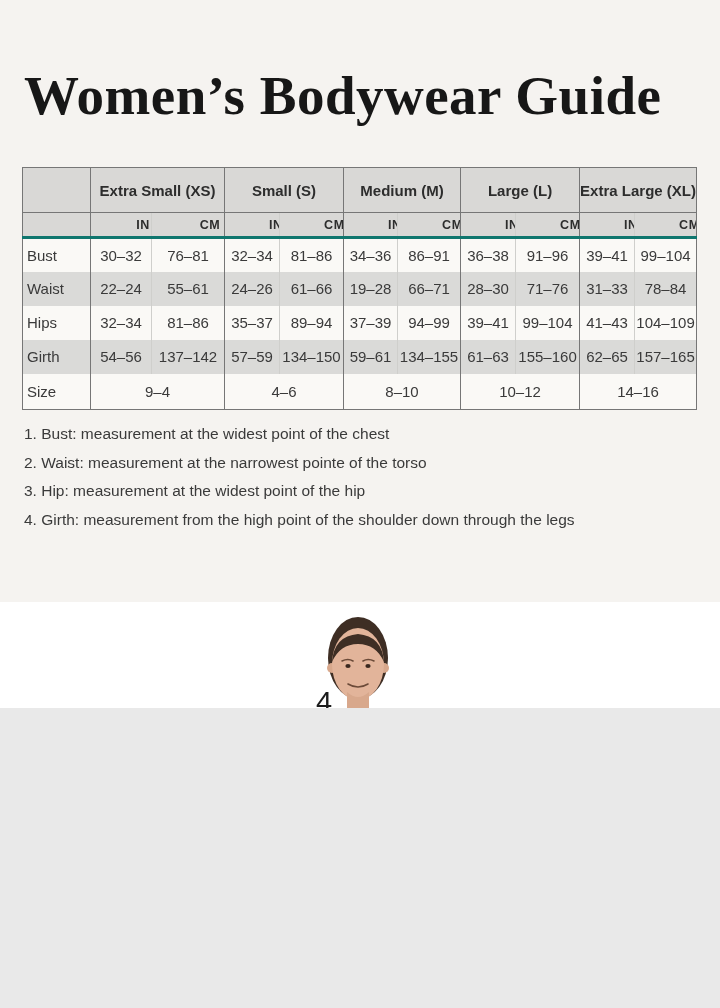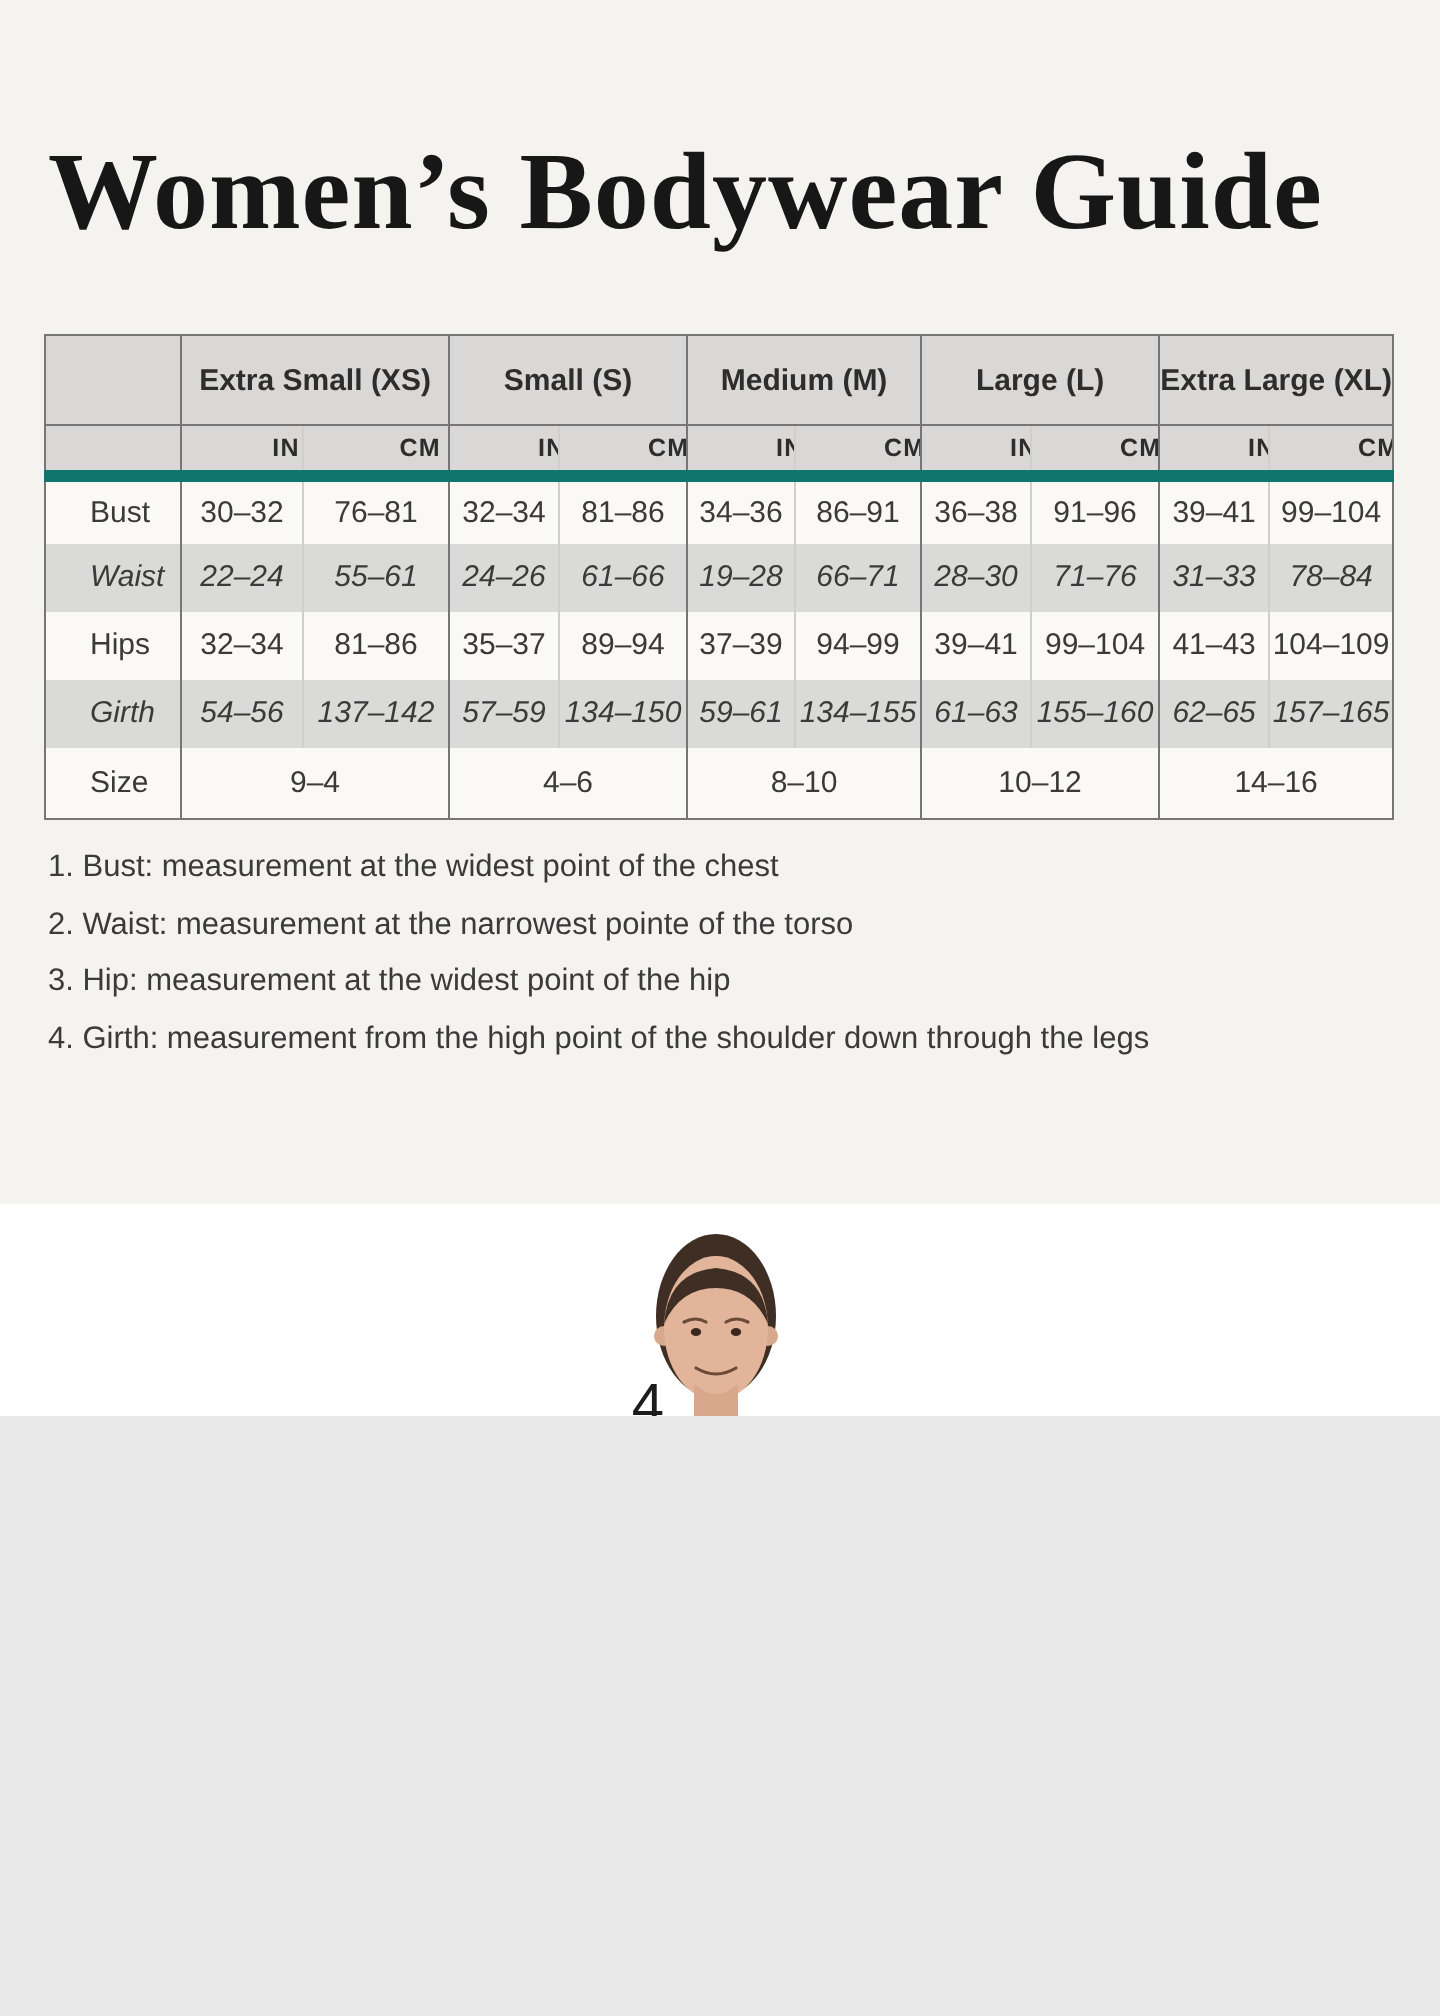--- a/index.html
+++ b/index.html
@@ -61,29 +61,29 @@
     color: #2d2d2d;
     border-bottom: 1px solid #767676;
   }
   tr.unit-header-row { height: 25px; }
   tr.unit-header-row th {
     background: #d9d8d6;
     font-weight: 700;
     font-size: 12.5px;
     letter-spacing: 0.6px;
     color: #2d2d2d;
-    border-bottom: 6px solid #0f766e;
+    border-bottom: 3px solid #0f766e;
     padding-left: 44px;
   }
   tbody tr { height: 34px; background: #faf9f6; }
-  tbody tr.shaded { background: #dadad8; font-style: italic; }
+  tbody tr.shaded { background: #dadad8; }
   tbody tr.size-row { height: 36px; background: #faf9f6; }
   th.row-label {
     text-align: left !important;
-    padding-left: 22px;
+    padding-left: 4px;
     font-weight: 400;
     color: #3a3a3a;
   }
   .group-start { border-left: 1px solid #767676; }
   .col-cm { border-left: 1px solid #cfcfcc; }
   .notes {
     position: absolute;
     left: 24px; top: 420px;
     list-style: none;
     font-size: 15.5px;

